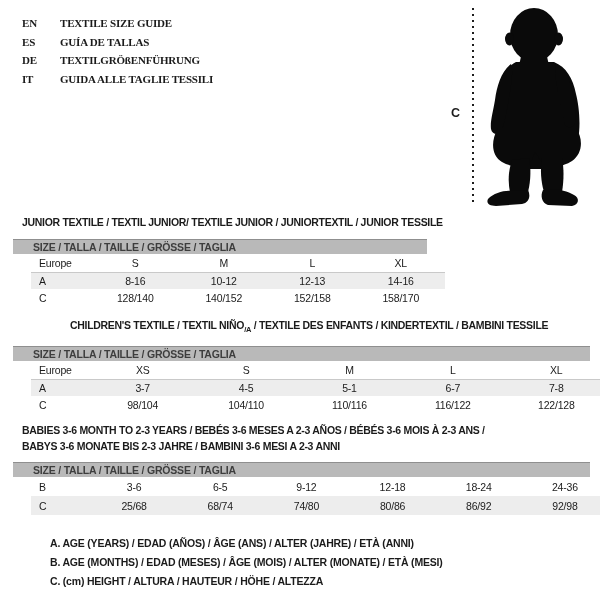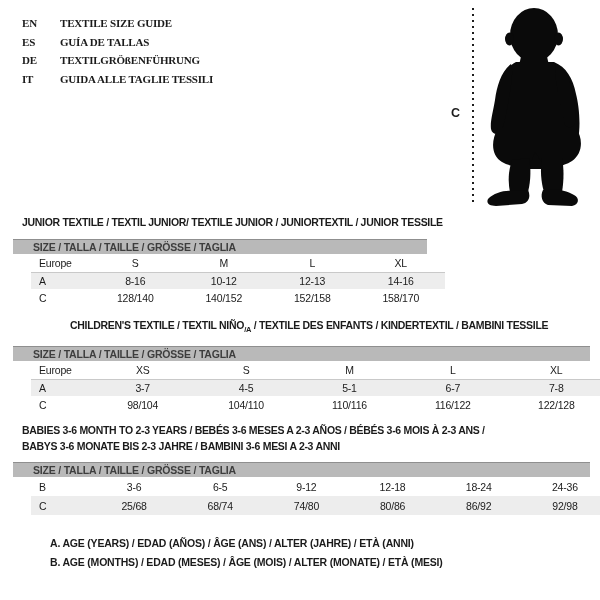--- a/index.html
+++ b/index.html
@@ -177,15 +177,16 @@
           <td>80/86</td>
           <td>86/92</td>
           <td>92/98</td>
         </tr>
       </tbody>
   </table>
 
   <div class="legend">
     <div class="legend-line">A. AGE (YEARS) / EDAD (AÑOS) / ÂGE (ANS) / ALTER (JAHRE) / ETÀ (ANNI)</div>
     <div class="legend-line">B. AGE (MONTHS) / EDAD (MESES) / ÂGE (MOIS) / ALTER (MONATE) / ETÀ (MESI)</div>
+    <div class="legend-line">C. (cm) HEIGHT / ALTURA / HAUTEUR / HÖHE / ALTEZZA</div>
   </div>
 
 </div>
 
 </body></html>

